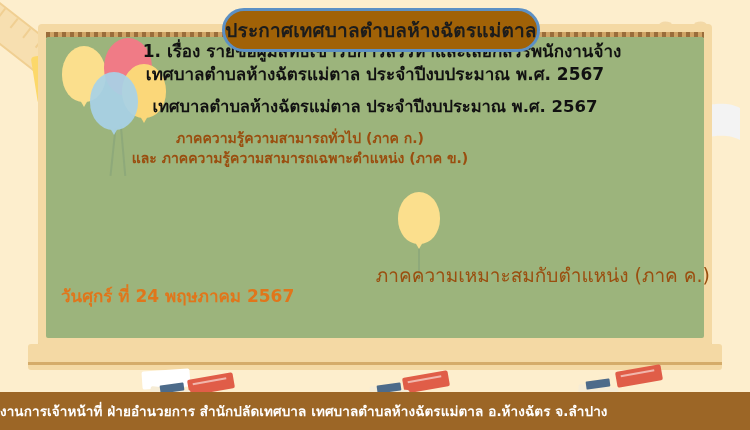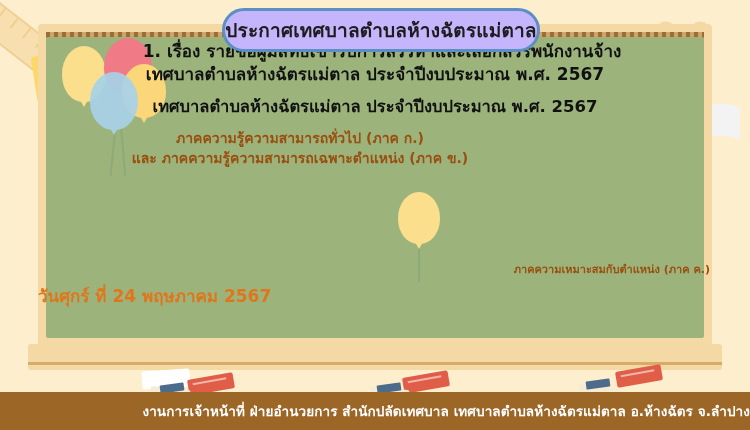--- a/index.html
+++ b/index.html
@@ -108,21 +108,21 @@
   #str1 { left: 112px; top: 128px; height: 48px; transform: rotate(6deg); }
   #str2 { left: 122px; top: 124px; height: 52px; transform: rotate(-5deg); }
   #bal-right { left: 398px; top: 192px; width: 42px; height: 52px; background:#fbdf8d; color:#fbdf8d; }
   #str3 { left: 418px; top: 248px; height: 34px; }
 
   
   #banner {
     position: absolute;
     left: 222px; top: 8px;
     width: 318px; height: 44px;
-    background: #c4b5fd;
+    background: #a16207;
     border: 3px solid #5c90c4;
     border-radius: 22px;
     display: flex; align-items: center; justify-content: center;
     z-index: 6;
   }
   #banner-text {
     color: #1c1c1c;
     font-size: 19px;
     font-weight: bold;
     letter-spacing: .2px;
@@ -154,28 +154,28 @@
   #sub-a .ln { margin-left: -150px; }
 
   #dates {
     position: absolute; left: 0; right: 0; top: 262px;
     z-index: 5;
     display: flex; justify-content: space-between;
     padding: 0 30px;
   }
   .date-col { text-align: center; }
   .date-sub {
-    font-size: 11px; font-weight: bold; color:#9a4e0f;
+    font-size: 19px; font-weight: normal; color:#9a4e0f;
     white-space: nowrap; line-height: 1.4;
   }
   .date-main {
     font-size: 17px; font-weight: bold; color:#e0761b;
     white-space: nowrap; margin-top: 4px;
   }
-  #col-left  { margin-left: 8px; margin-top: 16px; }
+  #col-left  { margin-left: 31px; margin-top: 16px; }
   #col-right { margin-right: 10px; }
 
   
   .desk { position: absolute; bottom: 38px; }
   .desk .top {
     position: absolute; left: 0; top: 0; width: 132px; height: 14px;
     background: #f0b183; border-radius: 3px;
     transform: skewX(-8deg);
   }
   .desk .top2 {
@@ -209,21 +209,21 @@
   .book-sm {
     position: absolute; width: 24px; height: 8px; background: #4d6b8a; border-radius: 1px;
     transform: rotate(-8deg);
   }
 
   
   #footer {
     position: absolute; left: 0; bottom: 0;
     width: 750px; height: 38px;
     background: #9c6626;
-    display: flex; align-items: center; justify-content: flex-end;
+    display: flex; align-items: center; justify-content: flex-start;
     z-index: 10;
   }
   #footer-text {
     color: #ffffff; font-size: 13.5px; font-weight: bold;
     white-space: nowrap; letter-spacing: .1px;
   }
 </style>
 </head>
 <body>
 

